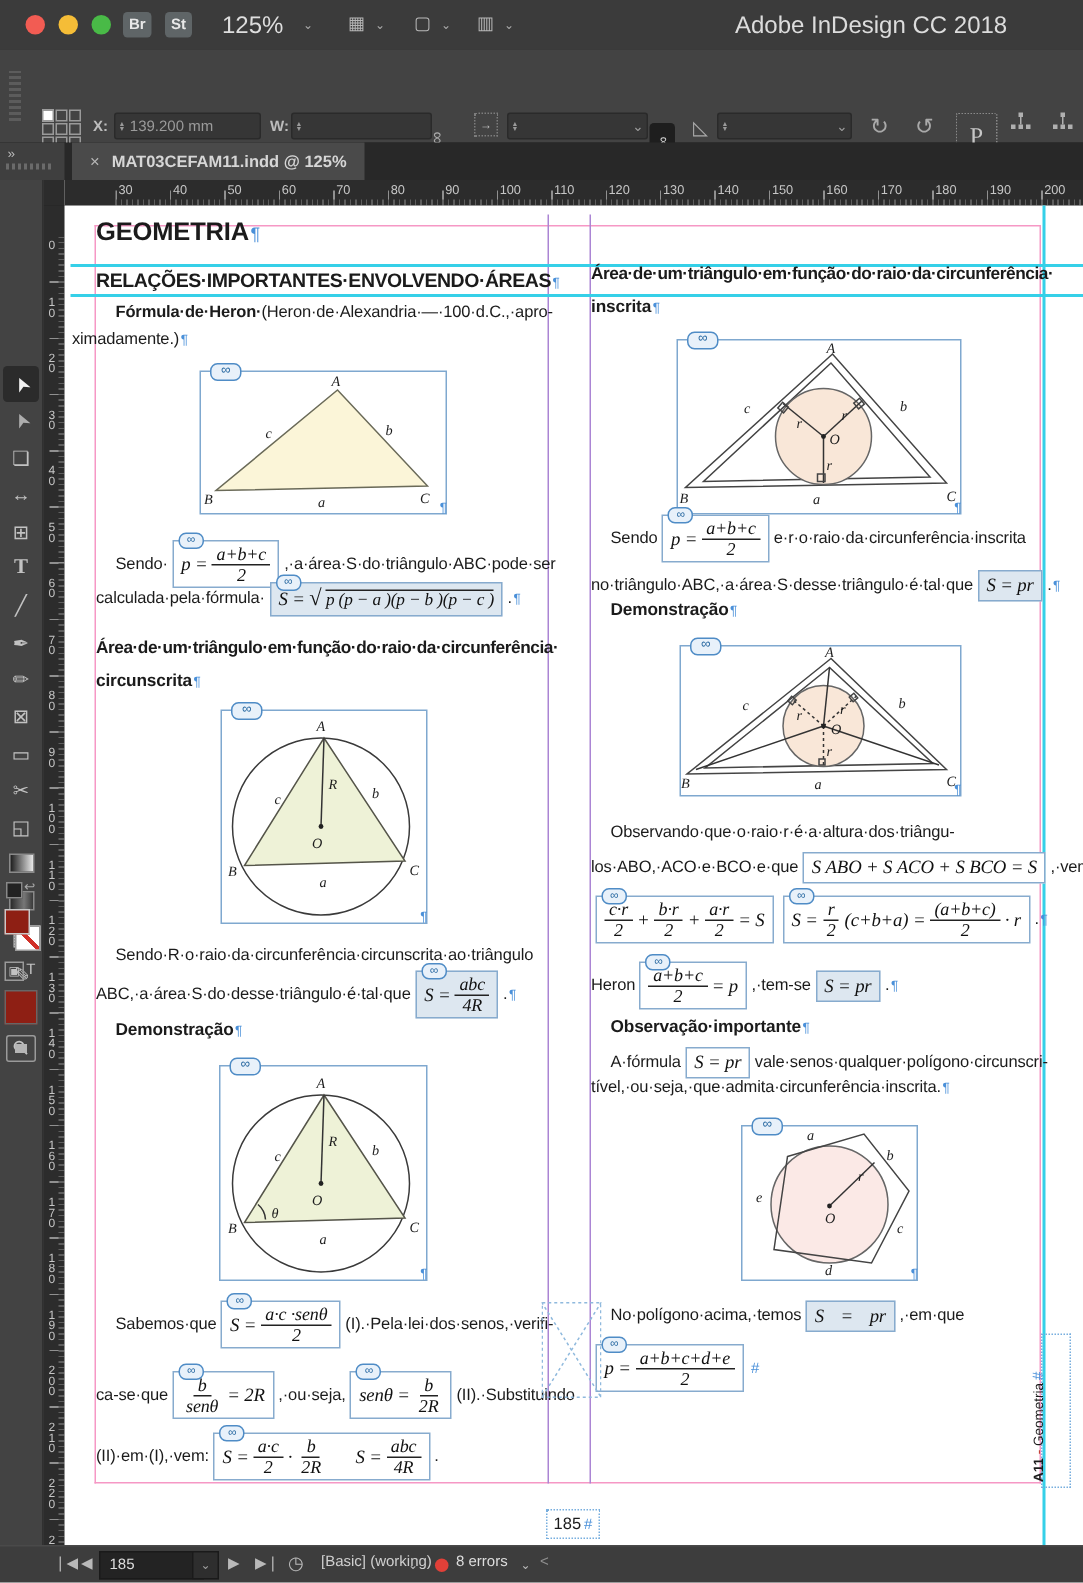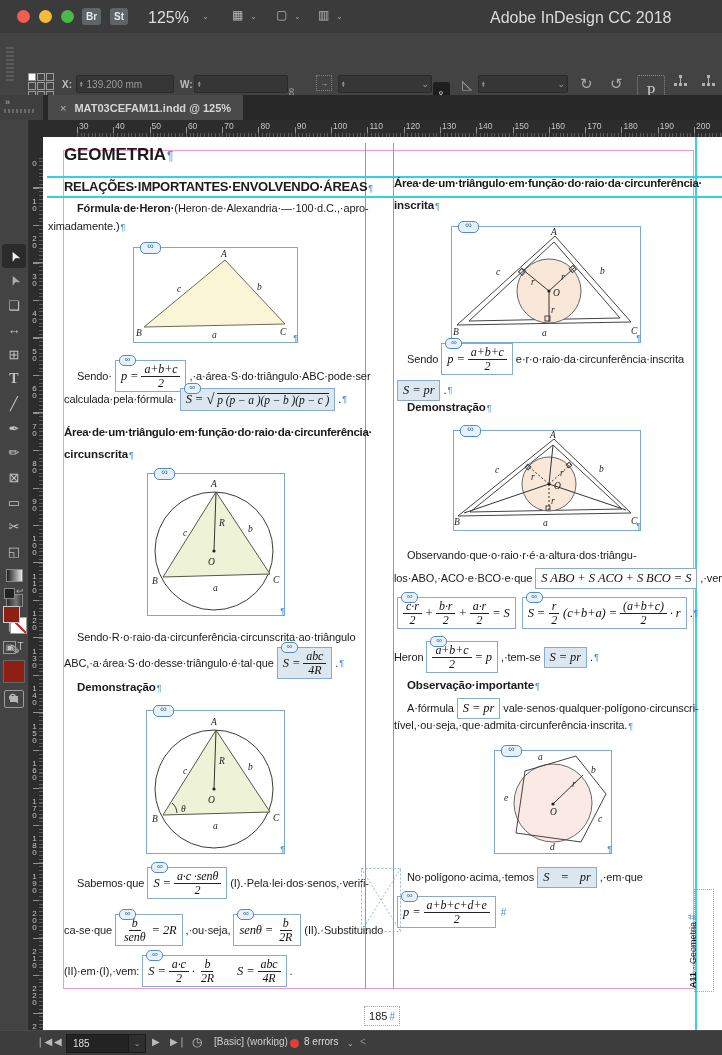--- a/index.html
+++ b/index.html
@@ -574,20 +574,21 @@
     <i class="badge"></i>
     <span class="fml">p =</span>
     <span class="frx">
         <span class="n">a+b+c</span>
         <span class="d">2</span>
       </span>
   </span>
   <span>e·r·o·raio·da·circunferência·inscrita</span>
 </div>
 <div class="ln flexln" style="left:394px;top:378px;height:24px">
+  <span>no·triângulo·ABC,·a·área·S·desse·triângulo·é·tal·que</span>
   <span class="box sh">
       <span class="fml">S = pr</span>
     </span>
   <span>.</span>
     <span class="pil">¶</span>
 </div>
 <div class="ln" style="left:407px;top:401px;font-size:11.5px">
   <span class="b">Demonstração</span><span class="pil">¶</span>
 </div>
 

